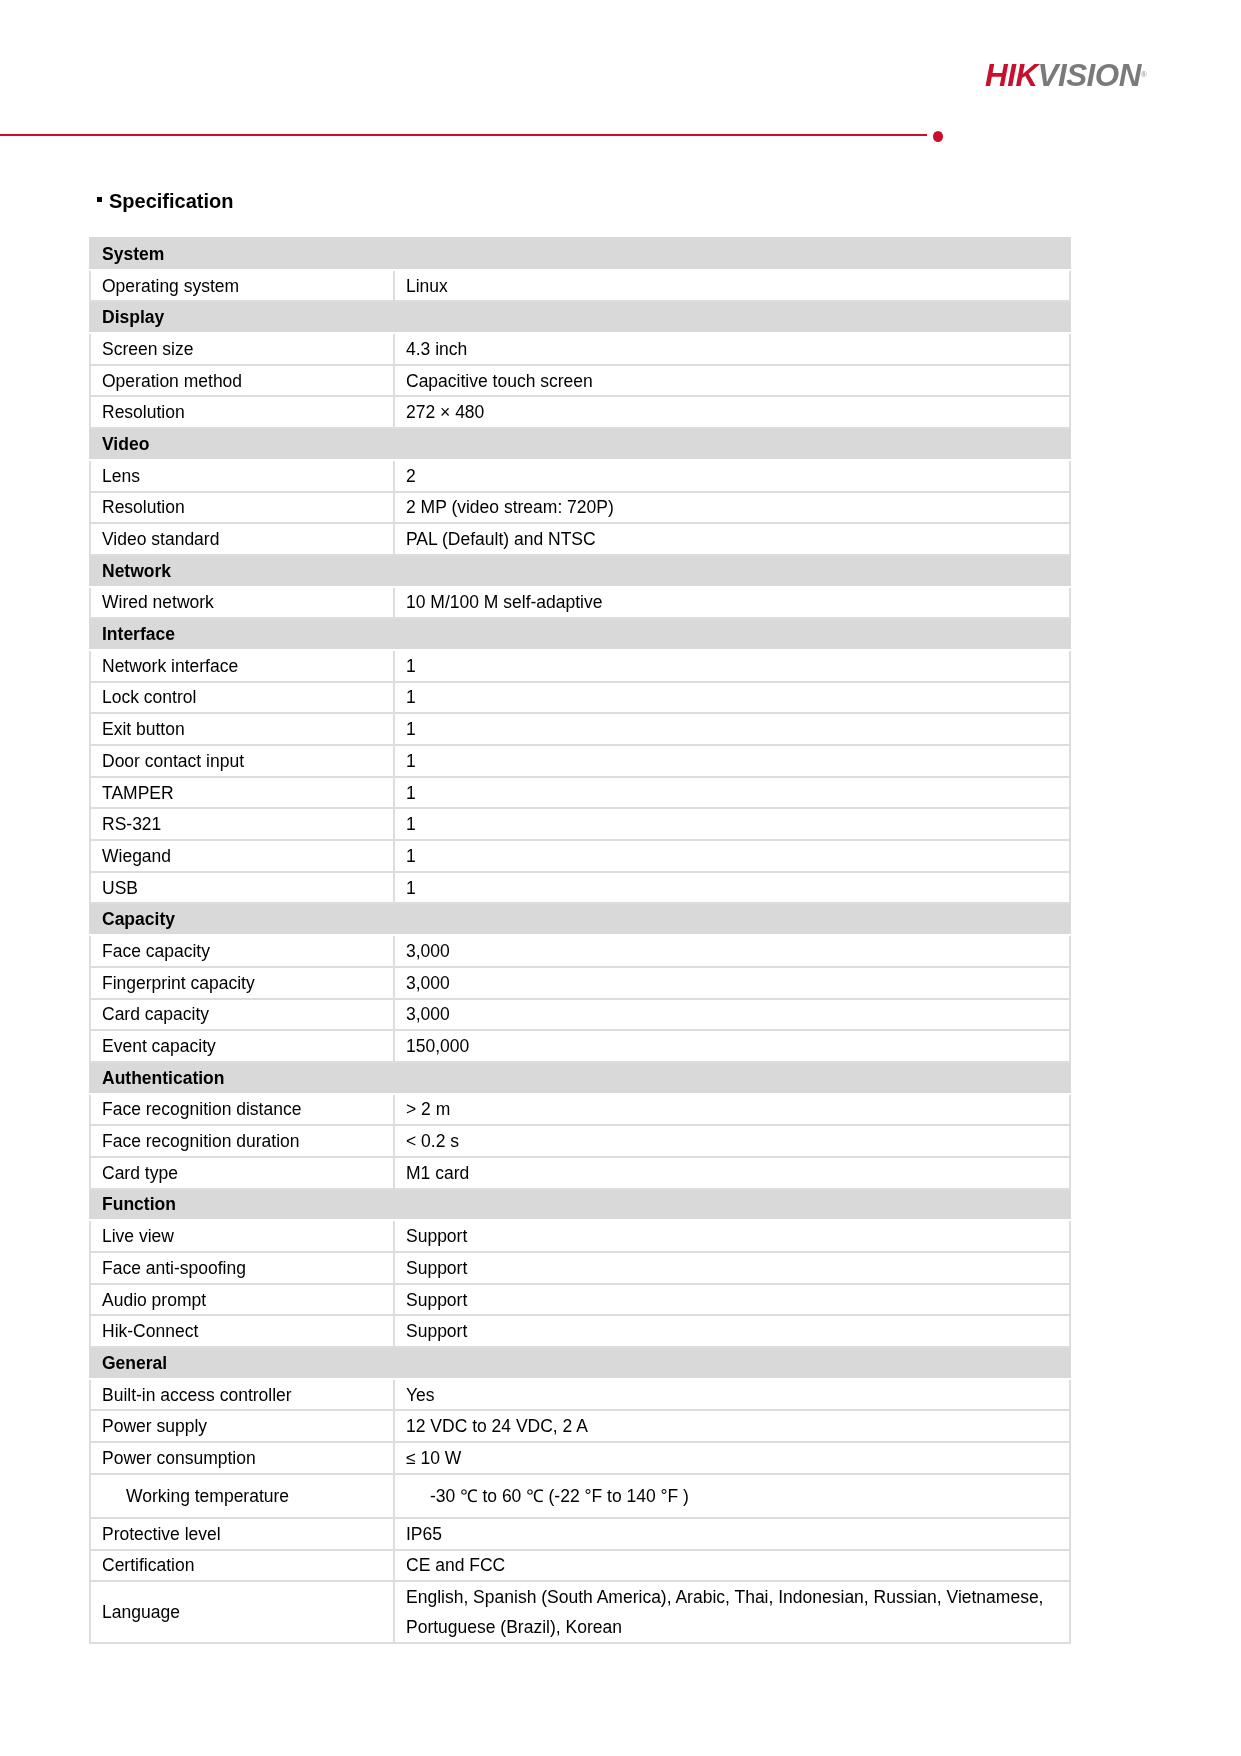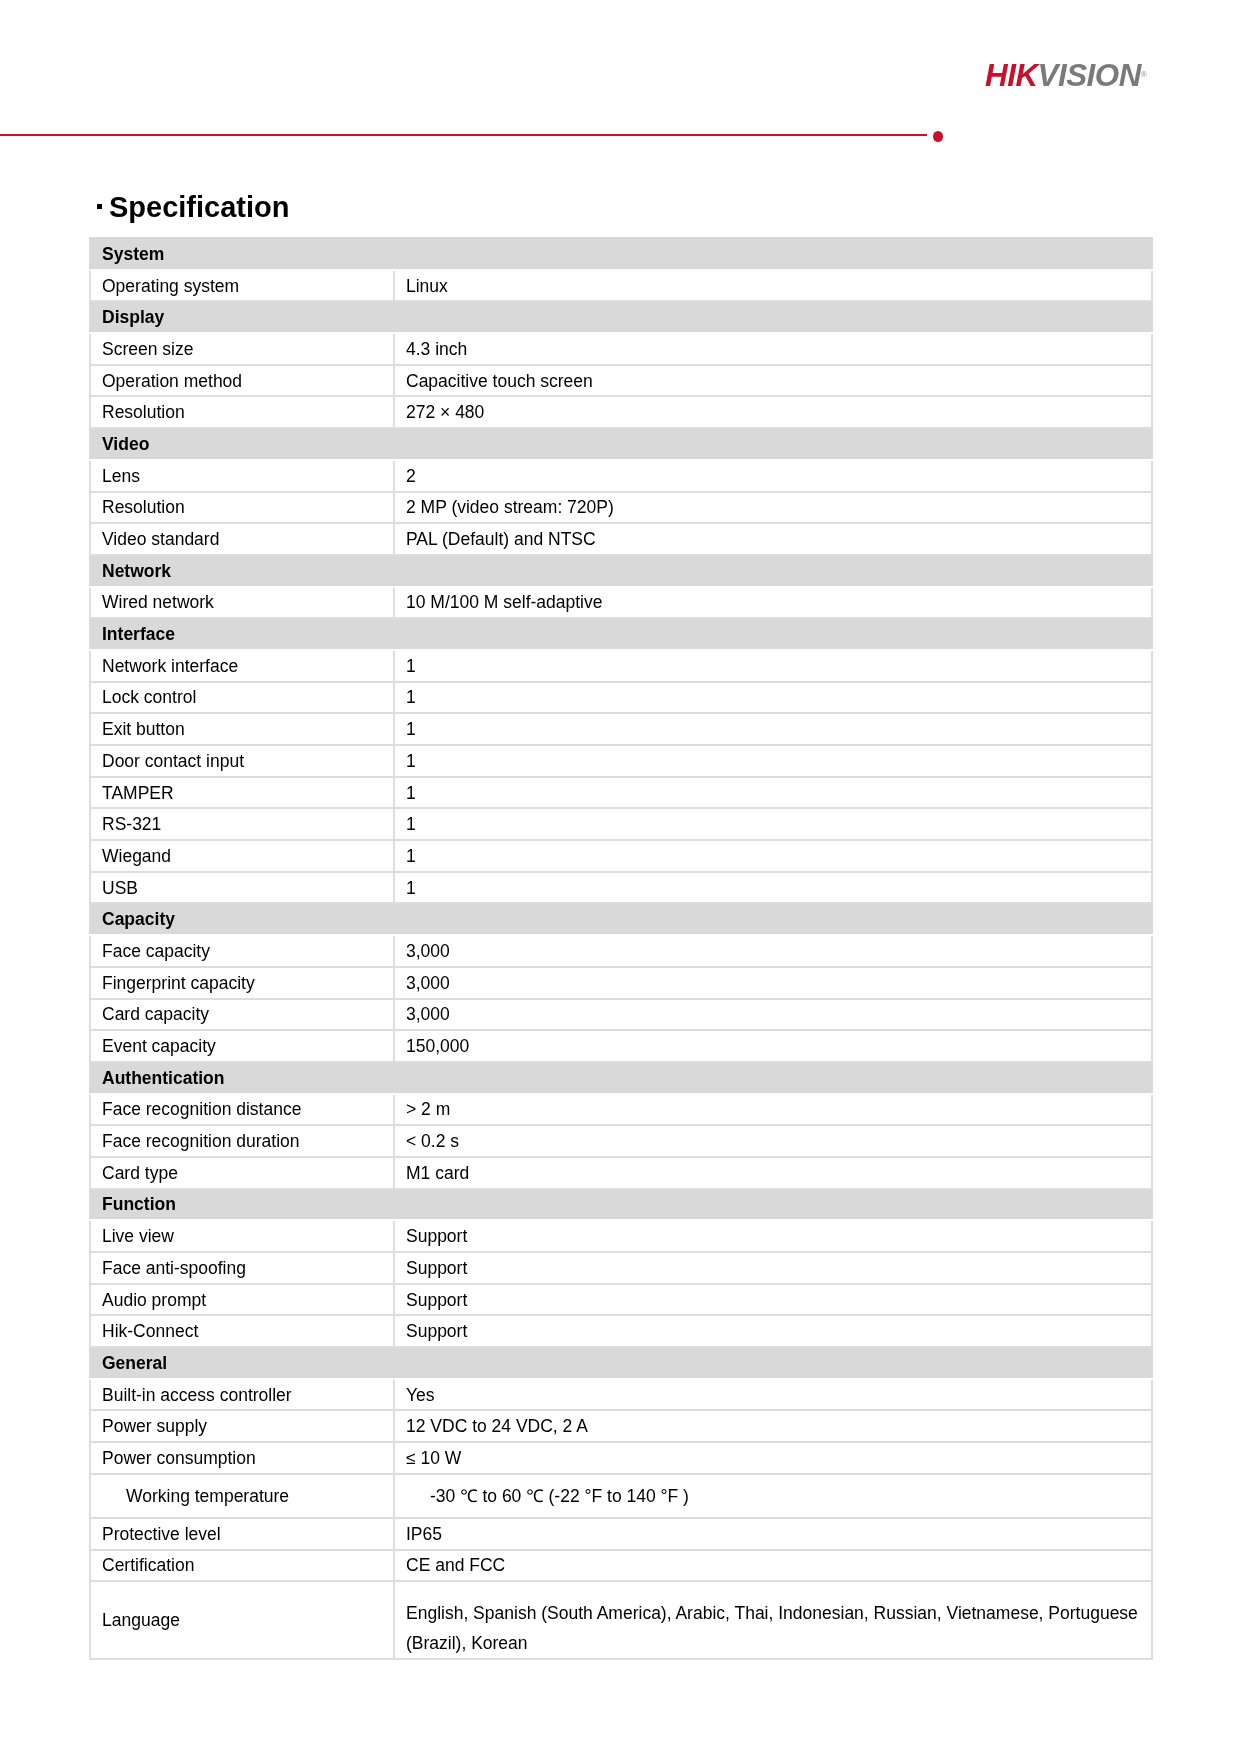--- a/index.html
+++ b/index.html
@@ -6,29 +6,29 @@
   body { width:1241px; height:1756px; position:relative; overflow:hidden;
          font-family:"Liberation Sans", sans-serif; color:#000; }
   .logo { position:absolute; left:985px; top:58px; font-family:"Liberation Sans", sans-serif;
           font-weight:bold; font-style:italic; font-size:32px; letter-spacing:-0.5px; line-height:34px;
           transform:scaleX(0.98); transform-origin:left top; }
   .logo .hik { color:#C8102E; }
   .logo .vision { color:#7a7a7a; }
   .logo .reg { font-size:8px; color:#888; vertical-align:top; font-style:normal; font-weight:normal; }
   .rule { position:absolute; left:0; top:134px; width:927px; height:2px; background:#C8102E; }
   .dot { position:absolute; left:933px; top:131px; width:10px; height:11px; border-radius:50%; background:#C8102E; }
-  .section-title { position:absolute; left:97px; top:192px; font-size:29px; font-weight:bold; line-height:30px; }
+  .section-title { position:absolute; left:97px; top:186px; font-size:20px; font-weight:bold; line-height:30px; }
   .section-title .bullet { display:inline-block; width:5px; height:5px; background:#000; margin-right:7px; vertical-align:middle; position:relative; top:-3px; }
-  table.spec { position:absolute; left:89px; top:237px; width:1064px; border-collapse:collapse; table-layout:fixed; }
+  table.spec { position:absolute; left:89px; top:237px; width:982px; border-collapse:collapse; table-layout:fixed; }
   table.spec col.c1 { width:304px; }
   table.spec td { border:2px solid #dddddd; font-size:17.5px; line-height:20px; padding:0 10px 0 11px; height:29.7px; vertical-align:middle; white-space:nowrap; }
   table.spec tr.group td { background:#d9d9d9; font-weight:bold; border-color:#d9d9d9; border-bottom-color:#ffffff; }
   table.spec tr.tall td { height:42px;padding-left:35px; }
   table.spec tr.lang td { height:60px; line-height:30px; white-space:normal; }
-  table.spec tr.lang td.val { padding-top:16px;margin-left:20px; }
+  table.spec tr.lang td.val { padding-top:0;margin-left:20px; }
 </style>
 </head>
 <body>
 
 <div class="logo">
   <span class="hik">HIK</span><span class="vision">VISION</span><span class="reg">®</span>
 </div>
 <div class="rule"></div>
 <div class="dot"></div>
 

